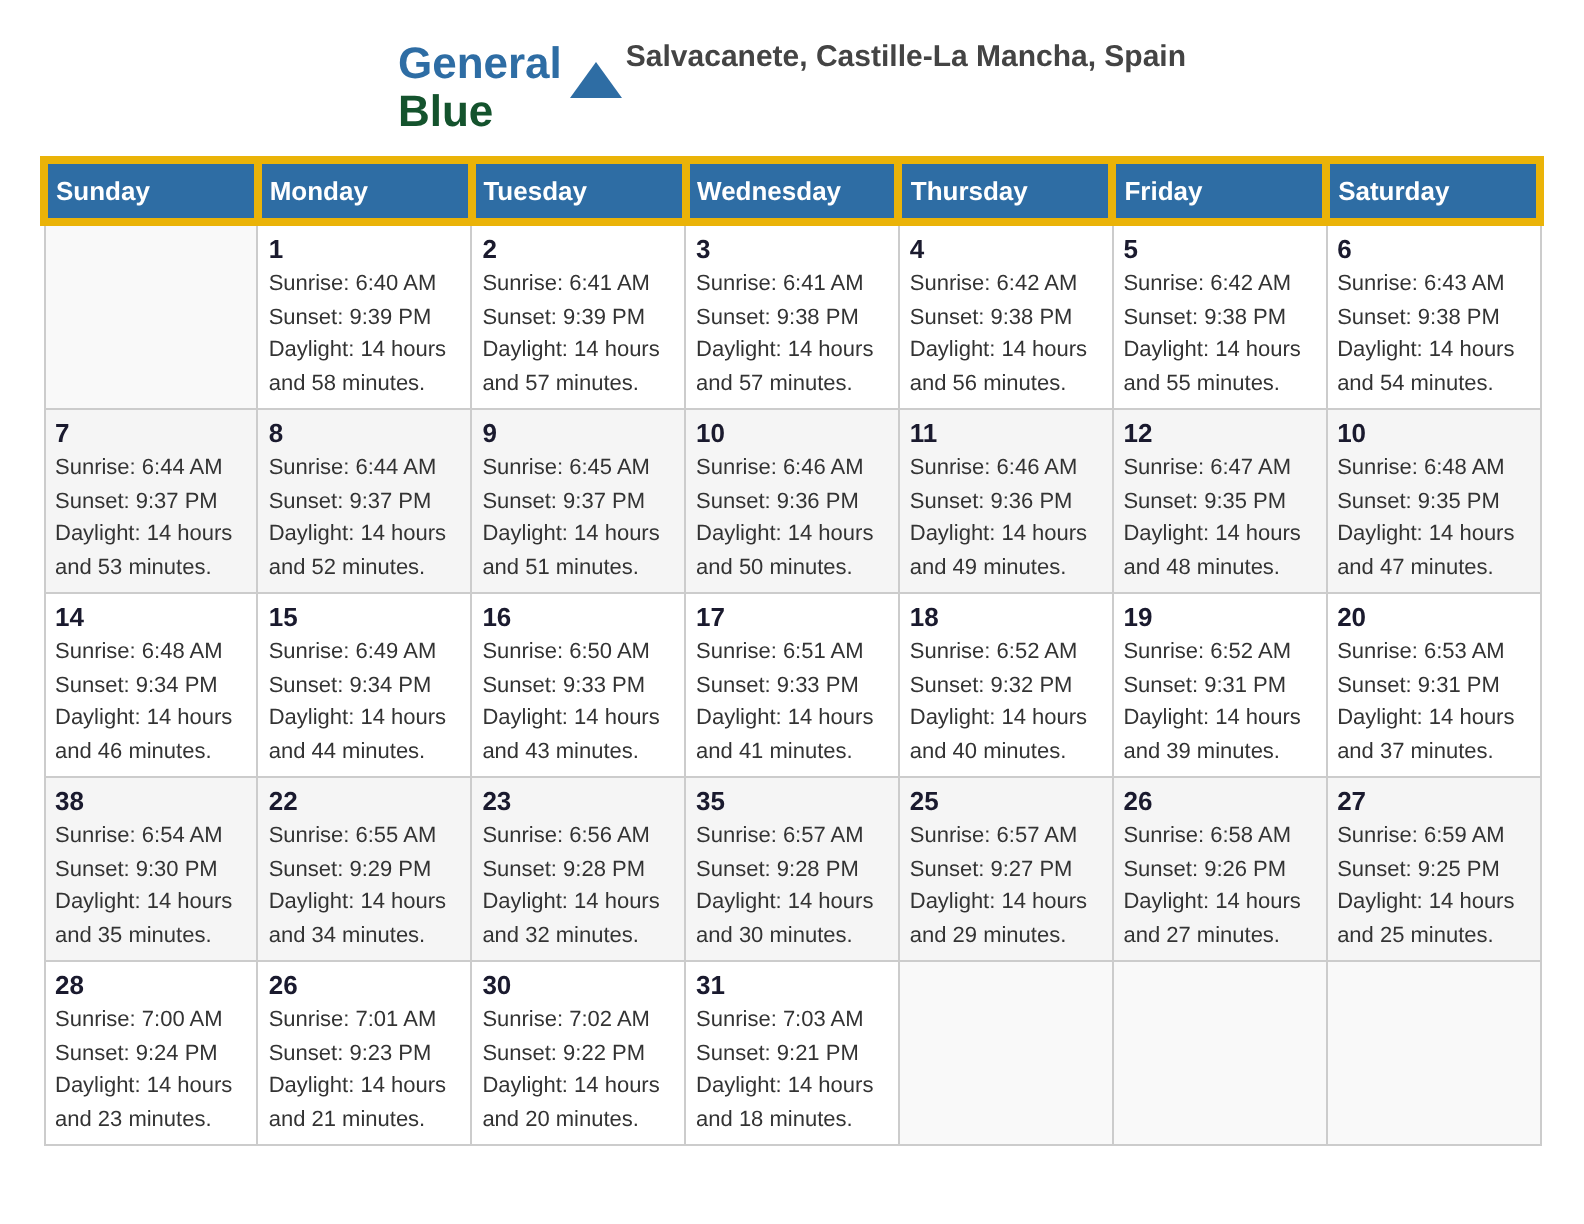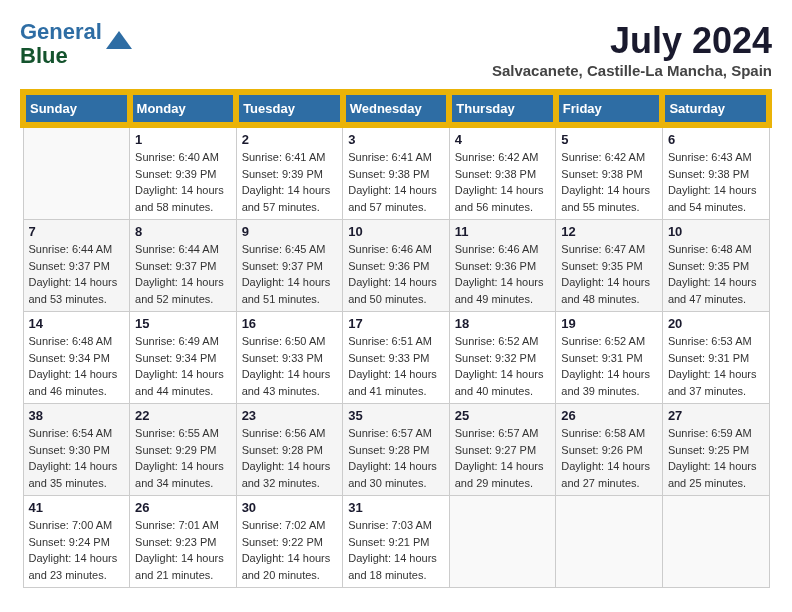--- a/index.html
+++ b/index.html
@@ -5,21 +5,21 @@
     * { box-sizing: border-box; margin: 0; padding: 0; }
     body {
       font-family: Arial, sans-serif;
       background: #fff;
       width: 792px;
       min-height: 612px;
       padding: 20px;
     }
     .header {
       display: flex;
-      justify-content: space-between;
+      justify-content: center;
       align-items: flex-start;
       margin-bottom: 10px;
     }
     .logo {
       display: flex;
       align-items: center;
     }
     .logo-text {
       font-size: 22px;
       font-weight: bold;
@@ -52,21 +52,21 @@
       border-collapse: collapse;
       font-size: 11.5px;
     }
     thead tr th {
       background: #2e6da4;
       color: #fff;
       padding: 6px 4px;
       text-align: left;
       font-size: 13px;
       font-weight: bold;
-      border: 6px solid #eab308;
+      border: 4px solid #eab308;
     }
     tbody tr td {
       border: 1px solid #ccc;
       padding: 4px 5px;
       vertical-align: top;
       width: 105px;
       min-height: 80px;
       background: #fff;
     }
     tbody tr:nth-child(even) td {
@@ -97,21 +97,20 @@
       <div class="logo-text">
         <span>General</span><br>
         <span style="color:#14532d;">Blue</span>
       </div>
     </div>
     <svg class="logo-icon" viewBox="0 0 30 30">
       <polygon points="15,2 28,20 2,20" fill="#2e6da4"></polygon>
     </svg>
   </div>
   <div class="title-block">
-    <div class="month-year">July 2024</div>
     <div class="location">Salvacanete, Castille-La Mancha, Spain</div>
   </div>
 </div>
 
 <table>
   <thead>
     <tr id="header-row">
     <th>Sunday</th>
         <th>Monday</th>
         <th>Tuesday</th>
@@ -234,21 +233,21 @@
           <span class="day-number">26</span>
           <div class="day-detail">Sunrise: 6:58 AM<br>Sunset: 9:26 PM<br>Daylight: 14 hours<br>and 27 minutes.</div>
         </td>
         <td>
           <span class="day-number">27</span>
           <div class="day-detail">Sunrise: 6:59 AM<br>Sunset: 9:25 PM<br>Daylight: 14 hours<br>and 25 minutes.</div>
         </td>
       </tr>
       <tr>
         <td>
-          <span class="day-number">41</span>
+          <span class="day-number">28</span>
           <div class="day-detail">Sunrise: 7:00 AM<br>Sunset: 9:24 PM<br>Daylight: 14 hours<br>and 23 minutes.</div>
         </td>
         <td>
           <span class="day-number">26</span>
           <div class="day-detail">Sunrise: 7:01 AM<br>Sunset: 9:23 PM<br>Daylight: 14 hours<br>and 21 minutes.</div>
         </td>
         <td>
           <span class="day-number">30</span>
           <div class="day-detail">Sunrise: 7:02 AM<br>Sunset: 9:22 PM<br>Daylight: 14 hours<br>and 20 minutes.</div>
         </td>

